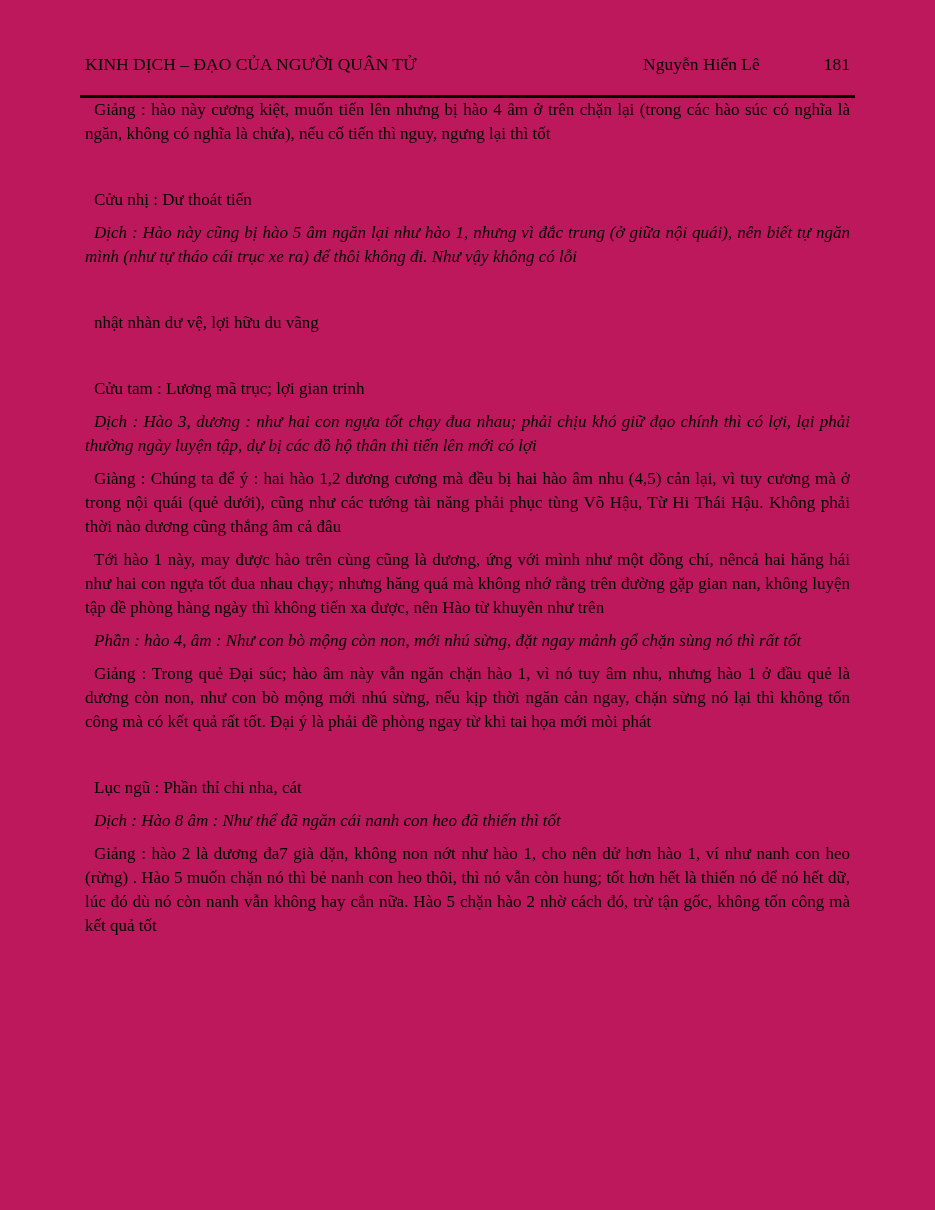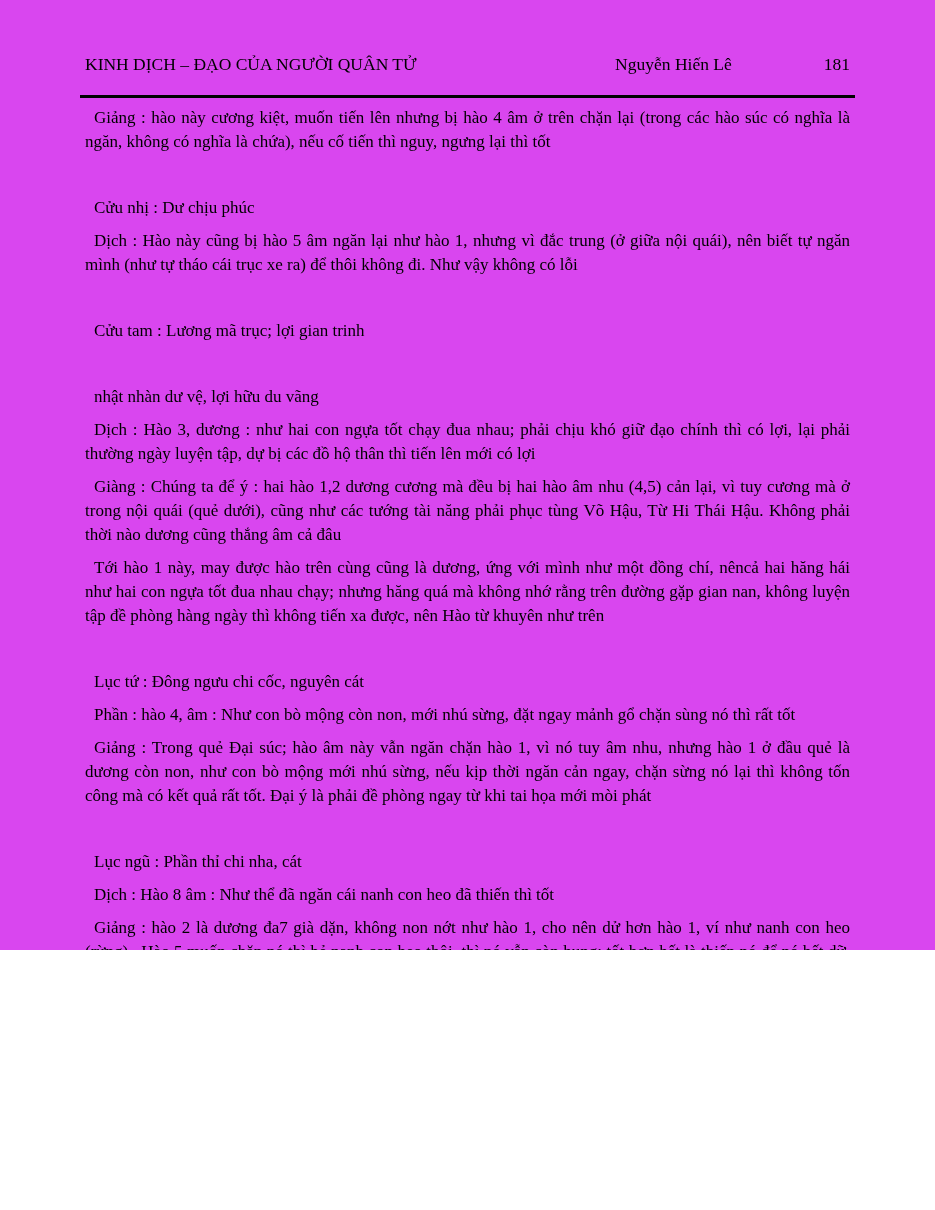--- a/index.html
+++ b/index.html
@@ -3,82 +3,81 @@
 <meta charset="utf-8">
 <style>
   html, body {
     margin: 0;
     padding: 0;
     background: #ffffff;
   }
   .page {
     position: relative;
     width: 935px;
-    height: 950px;
-    background: #d946ef;
+    height: 1210px;
+    background: #be185d;
     color: #000000;
     font-family: "Liberation Serif", "DejaVu Serif", serif;
     box-sizing: border-box;
     padding: 52px 85px 0 85px;
     overflow: hidden;
   }
   .header {
     display: flex;
     justify-content: space-between;
     align-items: baseline;
     font-size: 17.5px;
     line-height: 24px;
     white-space: nowrap;
   }
   .header-right {
     display: flex;
     align-items: flex-start;
-    gap: 92px;
+    gap: 64px;
   }
   .header-rule {
     height: 3px;
     background: #000000;
     margin: 19px -5px 0 -5px;
     border: none;
   }
   .content {
     font-size: 17px;
     line-height: 24px;
   }
   .para {
     margin: 0;
     text-align: justify;
     text-indent: 9px;
   }
-  .para.italic { }
+  .para.italic { font-style: italic; }
   .para.tight { margin-top: 9px; }
   .para.section { margin-top: 42px; }
-  .para.first { margin-top: 8px; }
+  .para.first { }
 </style>
 </head>
 <body>
 
 <div class="page">
   <div class="header">
     <span class="header-title">KINH DỊCH – ĐẠO CỦA NGƯỜI QUÂN TỬ</span>
     <span class="header-right">
       <span>Nguyễn Hiến Lê</span>
       <span>181</span>
     </span>
   </div>
   <div class="header-rule"></div>
   <div class="content" id="content">
       <p class="para normal first">Giảng : hào này cương kiệt, muốn tiến lên nhưng bị hào 4 âm ở trên chặn lại (trong các hào súc có nghĩa là ngăn, không có nghĩa là chứa), nếu cố tiến thì nguy, ngưng lại thì tốt</p>
-      <p class="para normal section">Cửu nhị : Dư chịu phúc</p>
+      <p class="para normal section">Cửu nhị : Dư thoát tiến</p>
       <p class="para italic tight">Dịch : Hào này cũng bị hào 5 âm ngăn lại như hào 1, nhưng vì đắc trung (ở giữa nội quái), nên biết tự ngăn mình (như tự tháo cái trục xe ra) để thôi không đi. Như vậy không có lỗi</p>
+      <p class="para normal section">nhật nhàn dư vệ, lợi hữu du vãng</p>
       <p class="para normal section">Cửu tam : Lương mã trục; lợi gian trinh</p>
-      <p class="para normal section">nhật nhàn dư vệ, lợi hữu du vãng</p>
       <p class="para italic tight">Dịch : Hào 3, dương : như hai con ngựa tốt chạy đua nhau; phải chịu khó giữ đạo chính thì có lợi, lại phải thường ngày luyện tập, dự bị các đồ hộ thân thì tiến lên mới có lợi</p>
       <p class="para normal tight">Giàng : Chúng ta để ý : hai hào 1,2 dương cương mà đều bị hai hào âm nhu (4,5) cản lại, vì tuy cương mà ở trong nội quái (quẻ dưới), cũng như  các tướng tài năng phải phục tùng Võ Hậu, Từ Hi Thái Hậu. Không phải thời nào dương cũng thắng âm cả đâu</p>
       <p class="para normal tight">Tới hào 1 này, may được hào trên cùng cũng là dương, ứng với mình như một đồng chí, nêncả hai hăng hái như hai con ngựa tốt đua nhau chạy; nhưng hăng quá mà không nhớ rằng trên đường gặp gian nan, không luyện tập đề phòng hàng ngày thì không tiến xa được, nên Hào từ khuyên như trên</p>
-      <p class="para normal section">Lục tứ : Đông ngưu chi cốc, nguyên cát</p>
       <p class="para italic tight">Phần : hào 4, âm : Như con bò mộng còn non, mới nhú sừng, đặt ngay mảnh gổ chặn sùng nó thì rất tốt</p>
       <p class="para normal tight">Giảng : Trong quẻ Đại súc; hào âm này vẫn ngăn chặn hào 1, vì nó tuy âm nhu, nhưng hào 1 ở đầu quẻ là dương còn non, như con bò mộng mới nhú sừng, nếu kịp thời ngăn cản ngay, chặn sừng nó lại thì không tốn công mà có kết quả rất tốt. Đại ý là phải đề phòng ngay từ khi tai họa mới mòi phát</p>
       <p class="para normal section">Lục ngũ : Phần thỉ chi nha, cát</p>
       <p class="para italic tight">Dịch : Hào 8 âm : Như thể đã ngăn cái nanh con heo đã thiến thì tốt</p>
       <p class="para normal tight">Giảng : hào 2 là dương đa7 già dặn, không non nớt như hào 1, cho nên dử hơn hào 1, ví như nanh con heo (rừng) . Hào 5 muốn chặn nó thì bẻ nanh con heo thôi, thì nó vẫn còn hung; tốt hơn hết là thiến nó để nó hết dữ, lúc đó dù nó còn nanh vẫn không hay cắn nữa. Hào 5 chặn hào 2 nhờ cách đó, trừ tận gốc, không tốn công mà kết quả tốt</p>
     </div>
 </div>
 
 </body></html>

